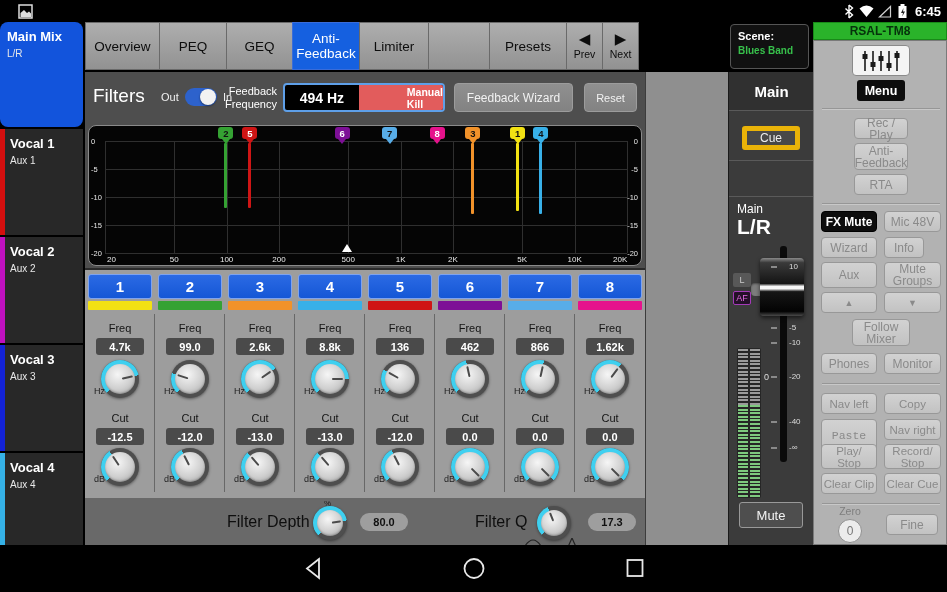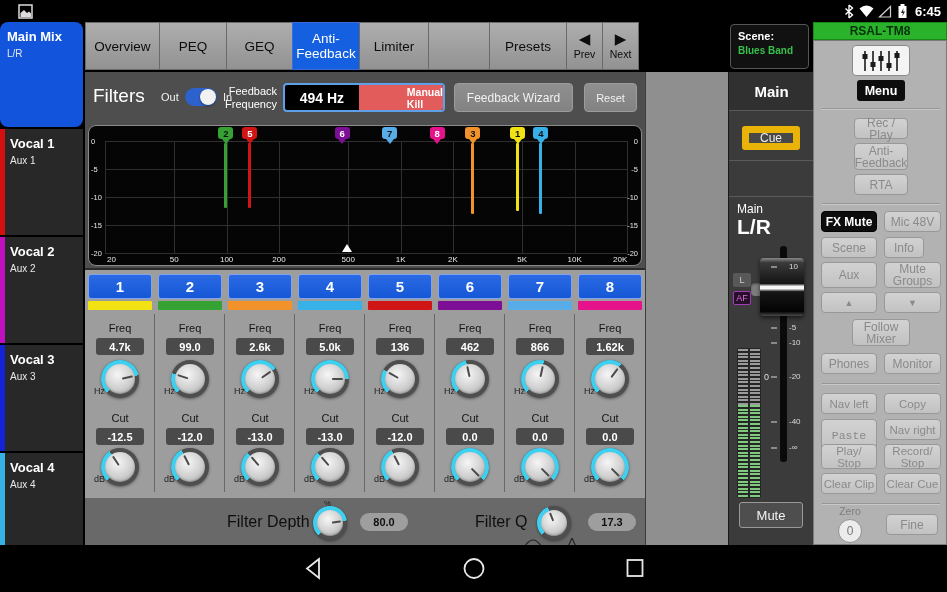--- a/index.html
+++ b/index.html
@@ -86,21 +86,21 @@
   
   #bottombar{left:0;top:424px;width:560px;height:49px;background:#696969;border-top:2px solid #9d9d9d;box-sizing:border-box;}
   #depth-label,#q-label{position:absolute;top:15px;color:#0e0e0e;font-size:16px;}
   .bval{position:absolute;top:15px;width:48px;height:18px;background:#9e9e9e;border-radius:9px;color:#111;
         font-size:11px;font-weight:bold;display:flex;align-items:center;justify-content:center;}
   .tinyglyph{position:absolute;color:#222;font-size:8px;}
   
   #mainstrip{left:728px;top:72px;width:85px;height:473px;background:#3b3b3b;border-left:1px solid #1a1a1a;box-sizing:border-box;}
   #ms-header{left:0;top:0;width:85px;height:38px;background:#303030;border-bottom:1px solid #5a5a5a;
              color:#fff;font-size:15px;font-weight:bold;display:flex;align-items:center;justify-content:center;}
-  #cue-btn{left:13px;top:54px;width:58px;height:24px;background:#484848;border:7px solid #eab308;border-radius:3px;
+  #cue-btn{left:13px;top:54px;width:58px;height:24px;background:#484848;border:5px solid #eab308;border-radius:3px;
            color:#eee;font-size:12px;display:flex;align-items:center;justify-content:center;box-sizing:border-box;cursor:pointer;}
   .ms-div{position:absolute;left:0;width:85px;height:1px;background:#5a5a5a;}
   #ms-name{left:8px;top:130px;color:#fff;font-size:12px;}
   #ms-sub{left:8px;top:143px;color:#fff;font-size:21px;font-weight:bold;}
   #fader-track{left:51px;top:174px;width:7px;height:216px;background:#0a0a0a;border-radius:3px;}
   #fader-cap{left:31px;top:186px;width:44px;height:58px;border-radius:4px;cursor:grab;
      background:linear-gradient(180deg,#8a8a8a 0%,#3a3a3a 8%,#141414 44%,#f5f5f5 49%,#f5f5f5 53%,#161616 58%,#030303 92%,#4a4a4a 100%);
      box-shadow:0 2px 4px rgba(0,0,0,.6);}
   #fader-notch{left:22px;top:211px;width:24px;height:13px;background:#7d7d7d;border-radius:4px;box-shadow:inset 0 1px 2px rgba(0,0,0,.4);}
   .fscale{position:absolute;left:60px;width:24px;color:#ddd;font-size:8px;text-align:left;}
@@ -370,21 +370,21 @@
             <div class="knob-ptr"></div>
           </div>
         </div>
         <div class="kunit" style="top: 204px;">dB</div>
         <div class="sep"></div>
       </div>
       <div class="fcol" style="left: 210px;">
         <div class="fsel">4</div>
         <div class="fbar" style="background: rgb(56, 176, 232);"></div>
         <div class="klabel" style="top: 52px;">Freq</div>
-        <div class="kval" style="top: 68px;">5.0k</div>
+        <div class="kval" style="top: 68px;">8.8k</div>
         <div class="knob" style="height: 38px; width: 38px; left: 16px; top: 90px;">
           <div class="knob-arc" style="background: conic-gradient(from 225deg, rgb(62, 208, 240) 0deg, rgb(62, 208, 240) 225.463deg, rgba(0, 0, 0, 0) 225.463deg, rgba(0, 0, 0, 0) 360deg);"></div>
           <div class="knob-face"></div>
           <div class="knob-ptr-wrap" style="transform: rotate(90.4635deg);">
             <div class="knob-ptr"></div>
           </div>
         </div>
         <div class="kunit" style="top: 116px;">Hz</div>
         <div class="klabel" style="top: 142px;">Cut</div>
         <div class="kval" style="top: 158px;">-13.0</div>
@@ -596,21 +596,21 @@
     <div id="zero-label">Zero</div>
     <div id="zero-btn">0</div>
   </div>
   <div class="rp-btn" id="fine-btn">Fine</div>
 <div class="rp-btn pre" style="left: 40px; top: 77px; width: 54px; height: 21px; font-size: 12px;">Rec / Play</div>
     <div class="rp-btn pre" style="left: 40px; top: 102px; width: 54px; height: 27px; font-size: 12px;">Anti-
 Feedback</div>
     <div class="rp-btn pre" style="left: 40px; top: 133px; width: 54px; height: 21px; font-size: 12px;">RTA</div>
     <div class="rp-btn pre dark" style="left: 7px; top: 170px; width: 56px; height: 21px; font-size: 12px;">FX Mute</div>
     <div class="rp-btn pre" style="left: 70px; top: 170px; width: 57px; height: 21px; font-size: 12px;">Mic 48V</div>
-    <div class="rp-btn pre" style="left: 7px; top: 196px; width: 56px; height: 21px; font-size: 12px;">Scene</div>
+    <div class="rp-btn pre" style="left: 7px; top: 196px; width: 56px; height: 21px; font-size: 12px;">Wizard</div>
     <div class="rp-btn pre" style="left: 70px; top: 196px; width: 40px; height: 21px; font-size: 12px;">Info</div>
     <div class="rp-btn pre" style="left: 7px; top: 221px; width: 56px; height: 26px; font-size: 12px;">Aux</div>
     <div class="rp-btn pre" style="left: 70px; top: 221px; width: 57px; height: 26px; font-size: 12px;">Mute
 Groups</div>
     <div class="rp-btn pre" style="left: 7px; top: 251px; width: 56px; height: 21px; font-size: 9px;">▲</div>
     <div class="rp-btn pre" style="left: 70px; top: 251px; width: 57px; height: 21px; font-size: 9px;">▼</div>
     <div class="rp-btn pre" style="left: 38px; top: 278px; width: 58px; height: 27px; font-size: 12px;">Follow
 Mixer</div>
     <div class="rp-btn pre" style="left: 7px; top: 312px; width: 56px; height: 21px; font-size: 12px;">Phones</div>
     <div class="rp-btn pre" style="left: 70px; top: 312px; width: 57px; height: 21px; font-size: 12px;">Monitor</div>

